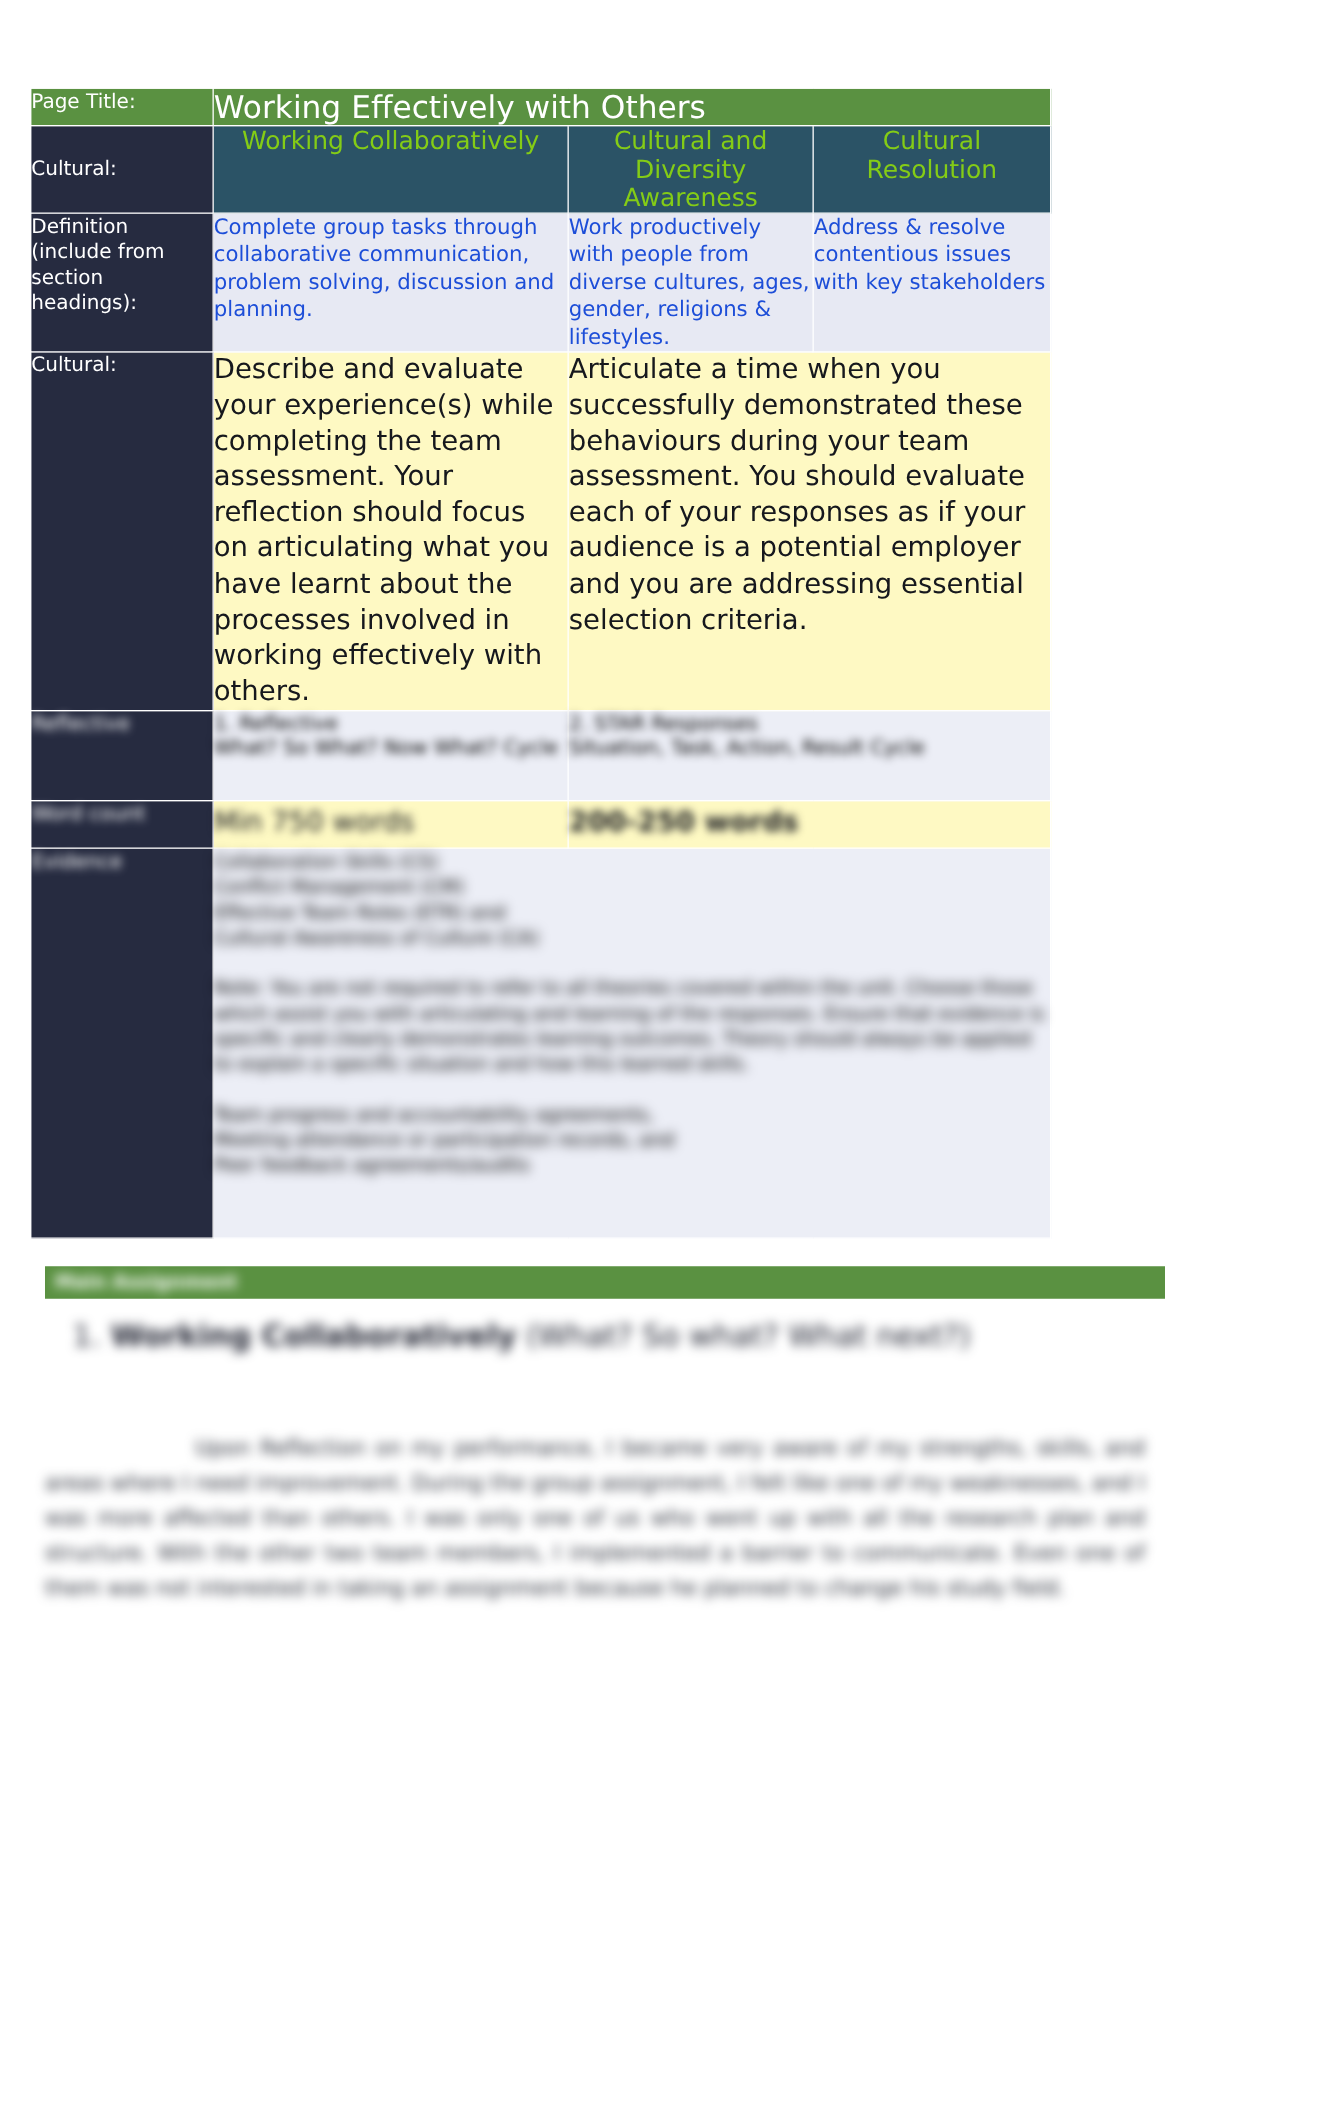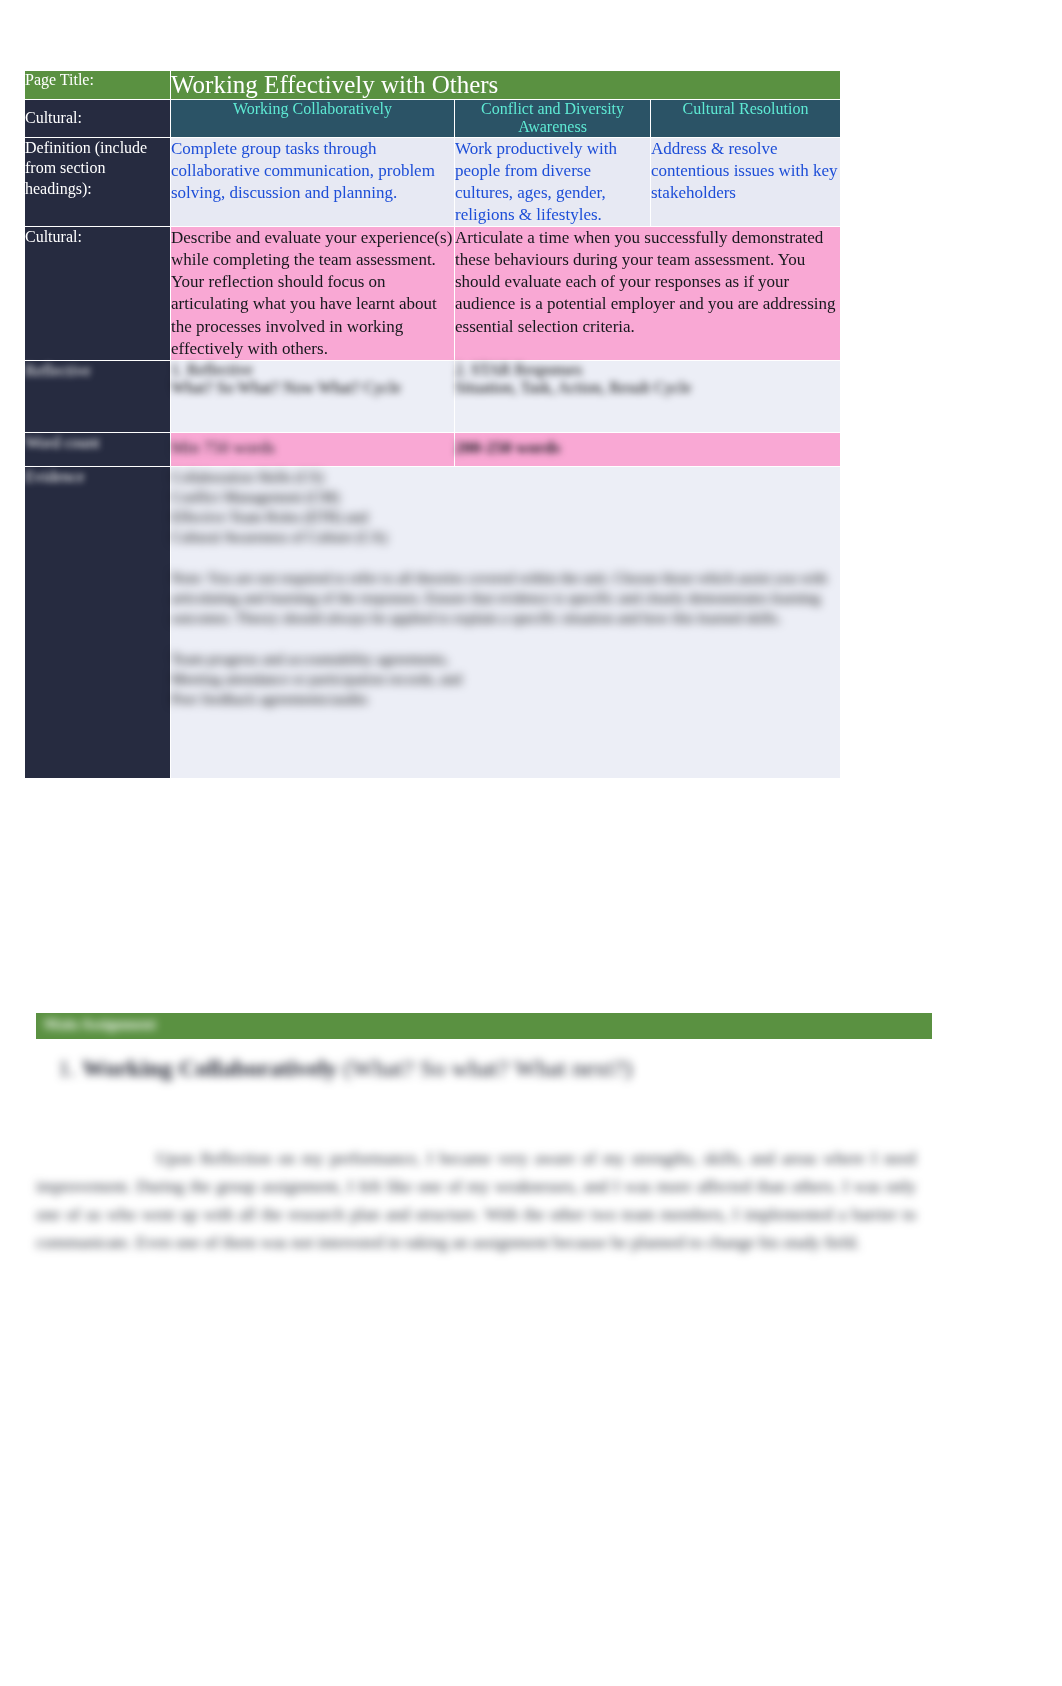--- a/index.html
+++ b/index.html
@@ -13,21 +13,20 @@
     font-family: "DejaVu Sans", sans-serif;
     overflow: hidden;
   }
 
   
   .page {
     position: absolute;
     left: 0; top: 0;
     width: 1062px; height: 1230px;
     background: #ffffff;
-    font-family: Liberation Serif, serif;
   }
 
   
   .doc-table {
     position: absolute;
     left: 24px; top: 70px;
     width: 816px;
     border-collapse: collapse;
     table-layout: fixed;
   }
@@ -59,39 +58,39 @@
     color: #ffffff;
     font-size: 16px;
     padding: 10px 8px 10px 12px;
     width: 146px;
     line-height: 1.28;
   }
 
   
   .cell-section {
     background: #2b5366;
-    color: #5eead4;
-    font-size: 16px;
+    color: #84cc16;
+    font-size: 20px;
     text-align: center;
     padding: 8px 6px 10px;
     line-height: 1.15;
   }
 
   
   .cell-body {
     background: #e7e9f3;
     color: #1d4ed8;
     font-size: 17px;
     line-height: 1.30;
     padding: 9px 10px 12px 10px;
   }
   .cell-body-alt {
-    background: #f9a8d4;
+    background: #fef9c3;
     color: #16181d;
-    font-size: 17px;
+    font-size: 22px;
     line-height: 1.30;
     padding: 9px 10px 12px 10px;
   }
   .cell-body-light {
     background: #eceef6;
   }
 
   
   .blur {
     filter: blur(3.6px);
@@ -165,21 +164,21 @@
     <tbody>
 
       <tr>
         <td class="cell-titlelabel">Page Title:</td>
         <td class="cell-titlevalue" colspan="3">Working Effectively with Others</td>
       </tr>
 
       <tr>
         <td class="cell-label" style="vertical-align:middle">Cultural:</td>
         <td class="cell-section">Working Collaboratively</td>
-        <td class="cell-section">Conflict and Diversity Awareness</td>
+        <td class="cell-section">Cultural and Diversity Awareness</td>
         <td class="cell-section">Cultural Resolution</td>
       </tr>
 
       <tr>
         <td class="cell-label">Definition (include from section headings):</td>
         <td class="cell-body">Complete group tasks through collaborative communication, problem solving, discussion and planning.</td>
         <td class="cell-body">Work productively with people from diverse cultures, ages, gender, religions &amp; lifestyles.</td>
         <td class="cell-body">Address &amp; resolve contentious issues with key stakeholders</td>
       </tr>
 

